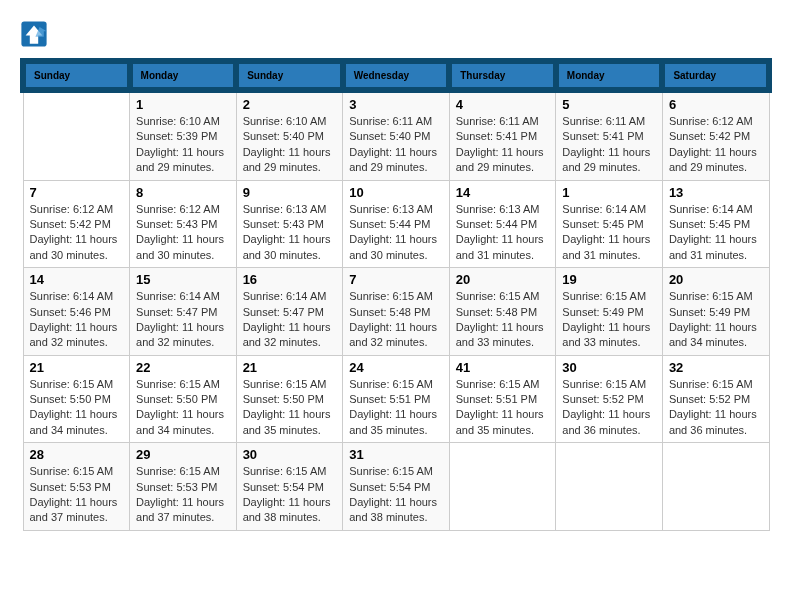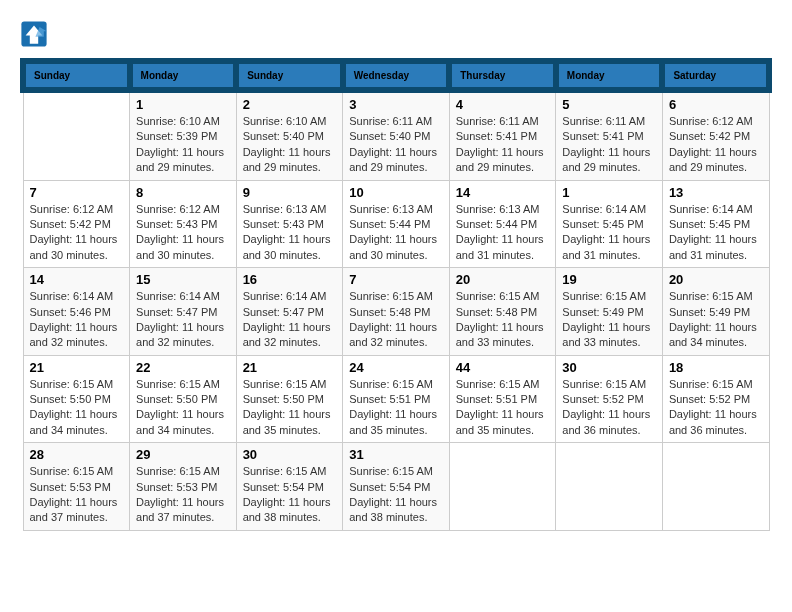--- a/index.html
+++ b/index.html
@@ -287,35 +287,35 @@
 and 35 minutes.</div>
         </td>
         <td>
           <span class="day-number">24</span>
           <div class="day-info" style="white-space: pre-line;">Sunrise: 6:15 AM
 Sunset: 5:51 PM
 Daylight: 11 hours
 and 35 minutes.</div>
         </td>
         <td>
-          <span class="day-number">44</span>
+          <span class="day-number">41</span>
           <div class="day-info" style="white-space: pre-line;">Sunrise: 6:15 AM
 Sunset: 5:51 PM
 Daylight: 11 hours
 and 35 minutes.</div>
         </td>
         <td>
           <span class="day-number">30</span>
           <div class="day-info" style="white-space: pre-line;">Sunrise: 6:15 AM
 Sunset: 5:52 PM
 Daylight: 11 hours
 and 36 minutes.</div>
         </td>
         <td>
-          <span class="day-number">18</span>
+          <span class="day-number">32</span>
           <div class="day-info" style="white-space: pre-line;">Sunrise: 6:15 AM
 Sunset: 5:52 PM
 Daylight: 11 hours
 and 36 minutes.</div>
         </td>
       </tr>
       <tr>
         <td>
           <span class="day-number">28</span>
           <div class="day-info" style="white-space: pre-line;">Sunrise: 6:15 AM

